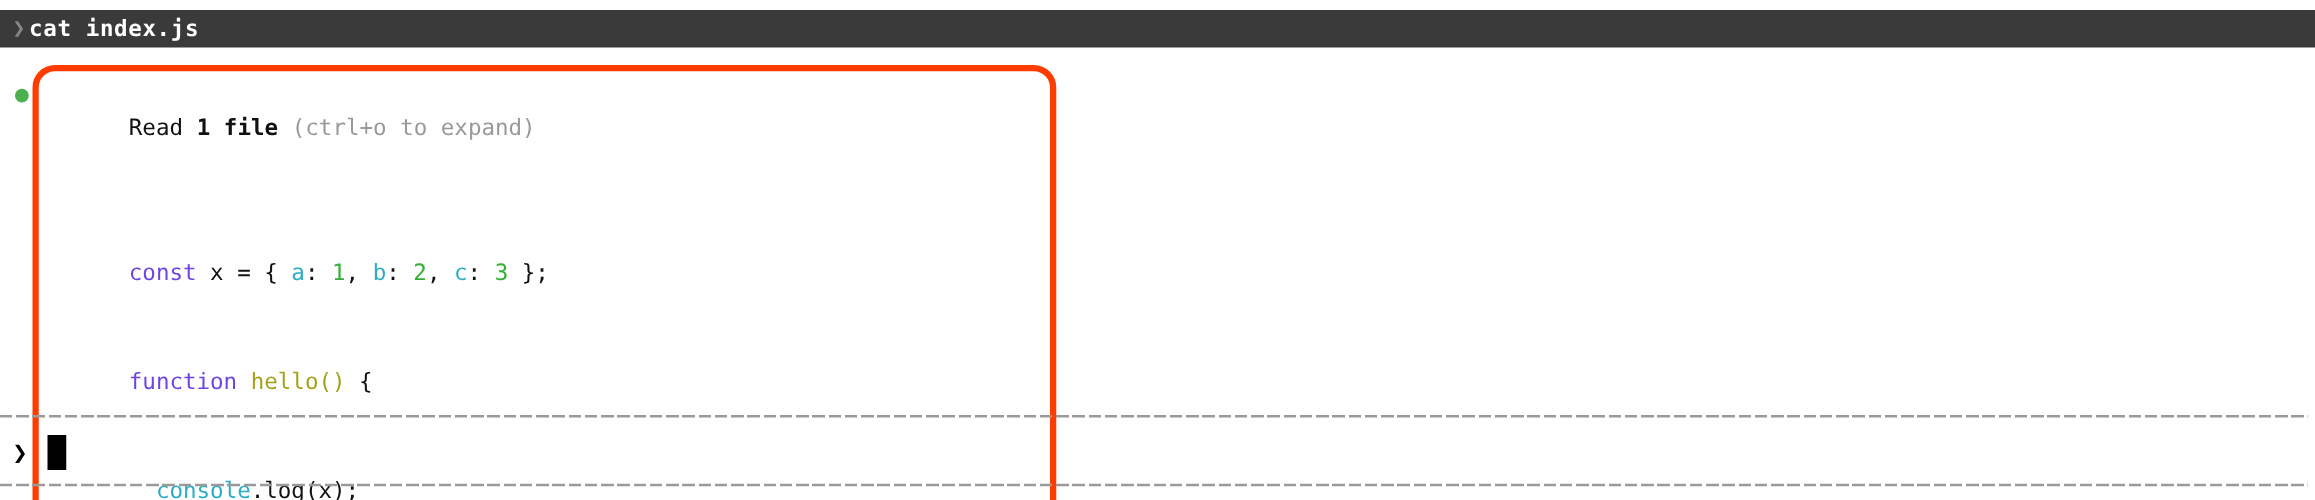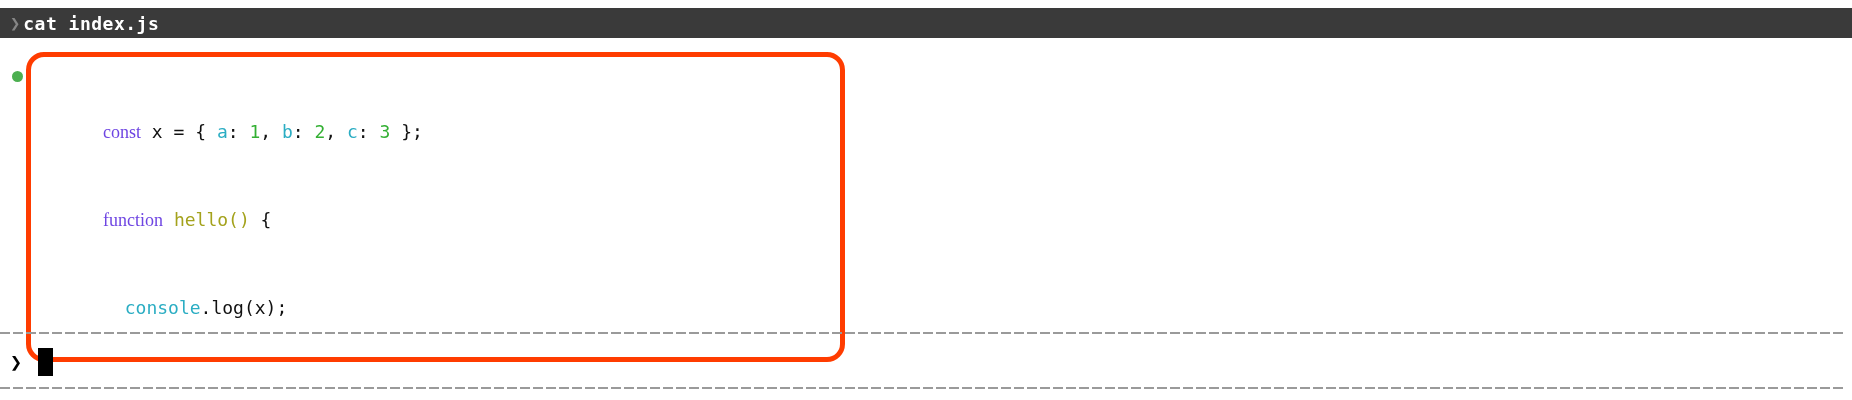--- a/index.html
+++ b/index.html
@@ -60,21 +60,21 @@
   .line {
     font-size: 18px;
     line-height: 29px;
     min-height: 29px;
     white-space: pre;
     color: #111111;
   }
   .summary .count { font-weight: 700; margin-left: 11px; }
   .summary .hint  { color: #999999; margin-left: 11px; }
 
-  .tok.kw   { color: #6e45e2; font-family: Liberation Serif, serif; }
+  .tok.kw   { color: #6e45e2; }
   .tok.prop { color: #2badc3; }
   .tok.num  { color: #33b033; }
   .tok.fn   { color: #a4a21c; }
   .tok.pl   { color: #111111; }
 
   
   .divider {
     position: absolute;
     left: 0; right: 6px;
     height: 2px;
@@ -110,20 +110,23 @@
 
   <div class="cmd-bar">
     <span class="chev">❯</span>
     <span class="cmd">cat index.js</span>
   </div>
 
   <div class="status-dot"></div>
 
   <div class="result-box">
 
+    <div class="line summary">
+      <span>Read</span><span class="count">1 file</span><span class="hint">(ctrl+o to expand)</span>
+    </div>
 
     <div class="line"></div>
 
     <div class="line code-line">
       <span class="tok kw">const</span><span class="tok pl"> x = { </span><span class="tok prop">a</span><span class="tok pl">: </span><span class="tok num">1</span><span class="tok pl">, </span><span class="tok prop">b</span><span class="tok pl">: </span><span class="tok num">2</span><span class="tok pl">, </span><span class="tok prop">c</span><span class="tok pl">: </span><span class="tok num">3</span><span class="tok pl"> };</span>
     </div>
 
     <div class="line code-line">
       <span class="tok kw">function</span><span class="tok pl"> </span><span class="tok fn">hello()</span><span class="tok pl"> {</span>
     </div>

